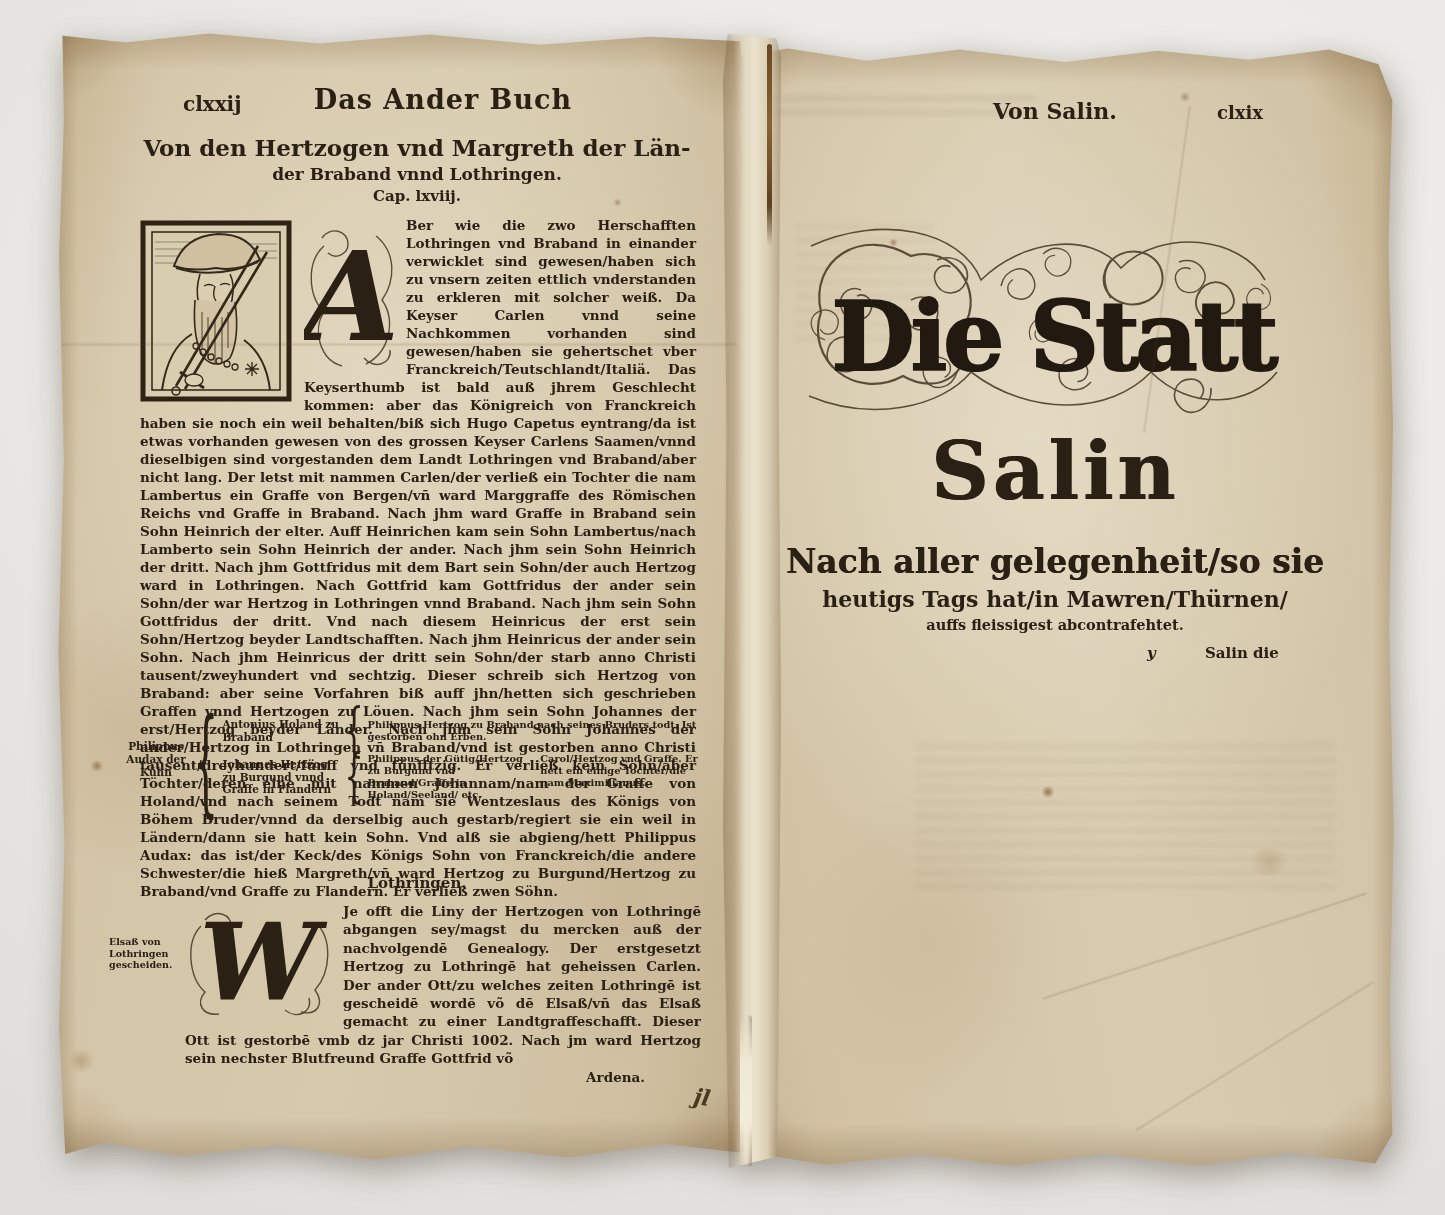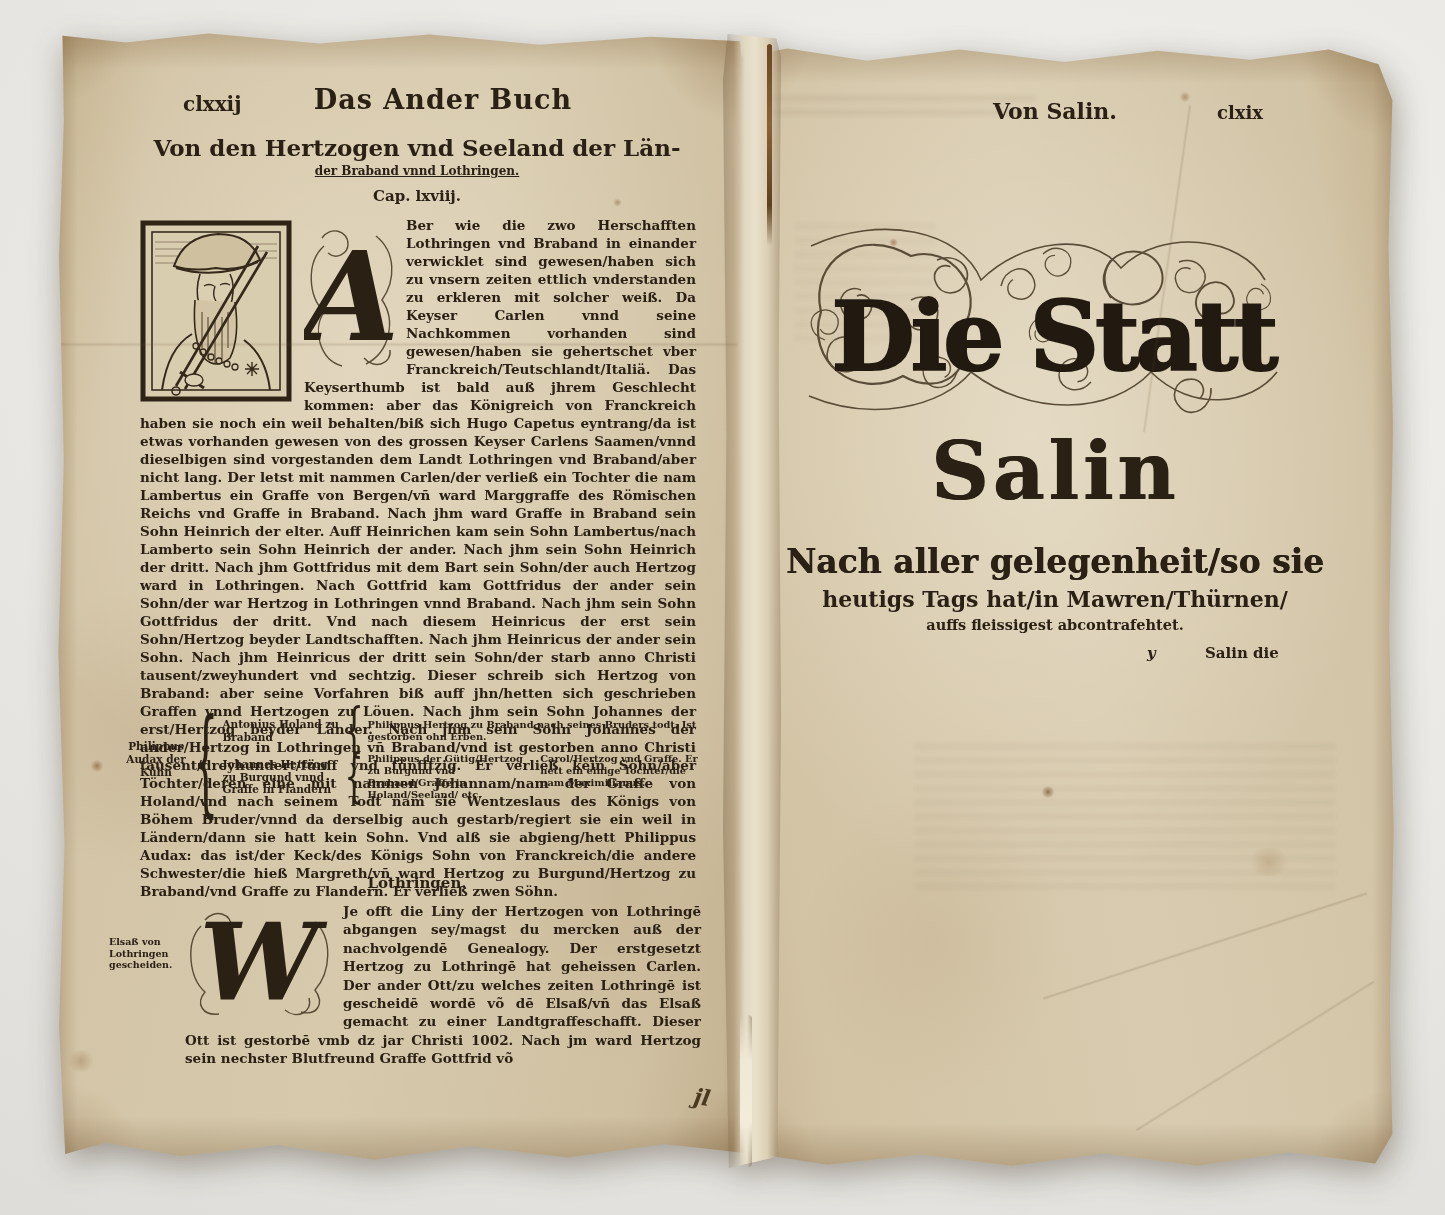--- a/index.html
+++ b/index.html
@@ -39,21 +39,21 @@
     background:linear-gradient(to bottom,#6a4722,#8a6234 40%,#5e401f 80%,transparent);}
   .crack-bottom{position:absolute;left:740px;top:1015px;width:12px;height:152px;z-index:5;border-radius:4px;
     background:linear-gradient(to bottom, transparent, #efe8d4 30%, #f2ecd9 70%, transparent),
                linear-gradient(to right, transparent 60%, rgba(90,65,35,.4));}
   .crease{position:absolute;pointer-events:none;}
   .stain{position:absolute;border-radius:50%;pointer-events:none;}
   
   .pg-num-l{position:absolute;left:126px;top:62px;font-size:20px;font-weight:bold;}
   .running-l{position:absolute;left:176px;top:54px;width:420px;text-align:center;font-size:27px;font-weight:bold;letter-spacing:1px;}
   .head1{position:absolute;left:80px;top:104px;width:560px;text-align:center;font-size:23px;font-weight:bold;}
-  .head2{position:absolute;left:80px;top:134px;width:560px;text-align:center;font-size:12px;font-weight:bold;text-decoration:underline;}
+  .head2{position:absolute;left:80px;top:134px;width:560px;text-align:center;font-size:17px;font-weight:bold;}
   .head3{position:absolute;left:80px;top:157px;width:560px;text-align:center;font-size:15px;font-weight:bold;}
   .para1{position:absolute;left:83px;top:186px;width:556px;font-size:13.5px;line-height:18px;text-align:justify;font-weight:bold;}
   .portrait{float:left;width:152px;height:182px;margin:4px 12px 2px 0;}
   .dropcap1{float:left;width:94px;height:160px;margin:2px 8px 0 0;}
   .gen{position:absolute;left:66px;top:688px;width:576px;display:flex;align-items:center;gap:4px;font-weight:bold;}
   .gen-root{width:66px;font-size:10.5px;line-height:13px;text-align:center;}
   .brace{display:inline-block;font-size:40px;font-weight:normal;transform:scaleY(2.9);line-height:0;}
   .brace-sm{display:inline-block;font-size:30px;font-weight:normal;transform:scaleY(1.9);line-height:0;}
   .gen-col{display:flex;flex-direction:column;gap:10px;flex:1;}
   .gen-group{display:flex;align-items:center;gap:4px;}
@@ -88,21 +88,21 @@
 <body>
 
 <div class="canvas">
   <div class="sheet">
 
     <div class="page page-l">
       <div class="edge-tone"></div>
 
       <div class="pg-num-l">clxxij</div>
       <div class="running-l">Das Ander Buch</div>
-      <div class="head1">Von den Hertzogen vnd Seeland der Län-</div>
+      <div class="head1">Von den Hertzogen vnd Margreth der Län-</div>
       <div class="head2">der Braband vnnd Lothringen.</div>
       <div class="head3">Cap.    lxviij.</div>
 
       <div class="para1">
         <svg class="portrait" viewBox="0 0 152 182">
           <rect x="3" y="3" width="146" height="176" fill="#d9cdb0" stroke="#2e2315" stroke-width="5"></rect>
           <rect x="12" y="12" width="128" height="158" fill="none" stroke="#2e2315" stroke-width="1.5"></rect>
           <g stroke="#372a18" stroke-width="0.8" opacity="0.55">
             <path d="M15 22 H64 M15 29 H58 M15 36 H52 M15 43 H46 M98 24 H137 M104 31 H137 M110 38 H137"></path>
           </g>
@@ -170,20 +170,21 @@
       <div class="para2">
         <svg class="dropcap2" viewBox="0 0 148 112">
           <g fill="none" stroke="#3a2c18" stroke-width="1.4" opacity="0.8">
             <path d="M16 20 C0 36 4 72 20 86 C10 98 18 110 34 108"></path>
             <path d="M130 16 C148 32 146 66 130 84 C140 98 132 110 116 106"></path>
             <path d="M20 14 c10 -12 28 -6 26 8 M100 104 c12 10 28 2 24 -12"></path>
           </g>
           <text x="74" y="94" font-size="106" text-anchor="middle" font-style="italic" font-weight="bold" fill="#2a2014">W</text>
         </svg>
         <span>Je offt die Liny der Hertzogen von Lothringē abgangen sey/magst du mercken auß der nachvolgendē Genealogy. Der erstgesetzt Hertzog zu Lothringē hat geheissen Carlen. Der ander Ott/zu welches zeiten Lothringē ist gescheidē wordē võ dē Elsaß/vñ das Elsaß gemacht zu einer Landtgraffeschafft. Dieser Ott ist gestorbē vmb dz jar Christi 1002. Nach jm ward Hertzog sein nechster Blutfreund Graffe Gottfrid võ</span>
+        <div class="ardena">Ardena.</div>
       </div>
 
       <div class="crease" style="left:0;top:312px;width:100%;height:5px;background:linear-gradient(to bottom,transparent,rgba(95,72,45,.14),transparent);"></div>
       <div class="stain" style="left:33px;top:730px;width:14px;height:12px;background:radial-gradient(circle,rgba(118,76,32,.55),rgba(118,76,32,0) 70%);"></div>
       <div class="stain" style="left:10px;top:1020px;width:28px;height:22px;background:radial-gradient(circle,rgba(128,88,44,.30),rgba(128,88,44,0) 70%);"></div>
       <div class="stain" style="left:556px;top:168px;width:9px;height:9px;background:radial-gradient(circle,rgba(110,70,30,.4),rgba(110,70,30,0) 70%);"></div>
     </div>
 
     <div class="fold"></div>
     <div class="crack-top"></div>

